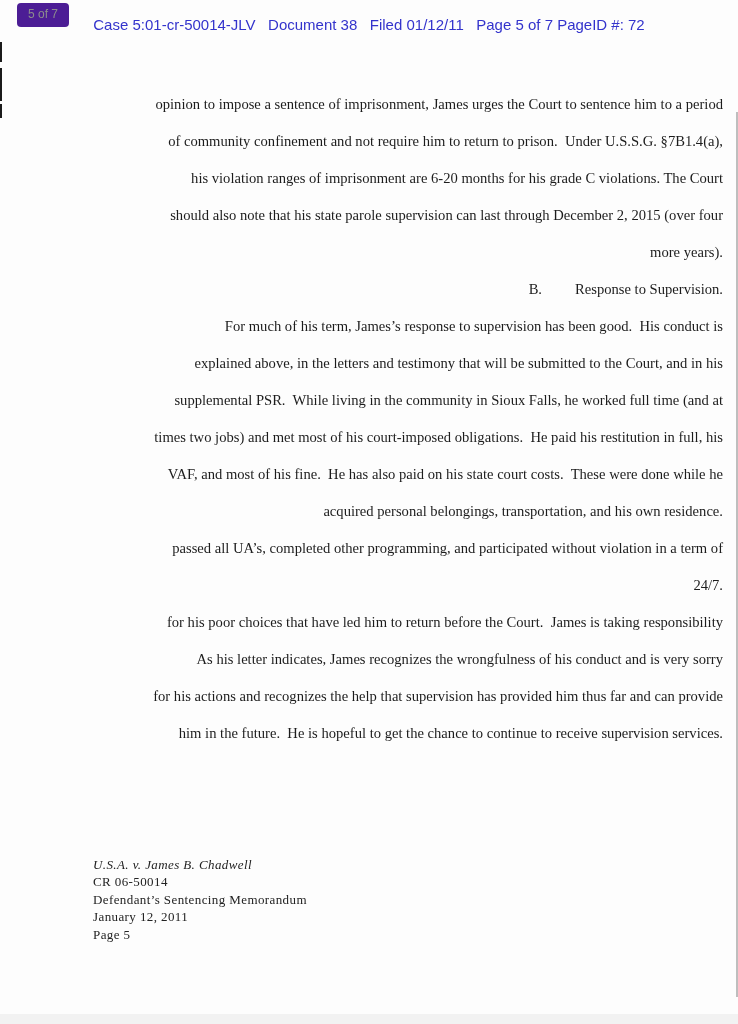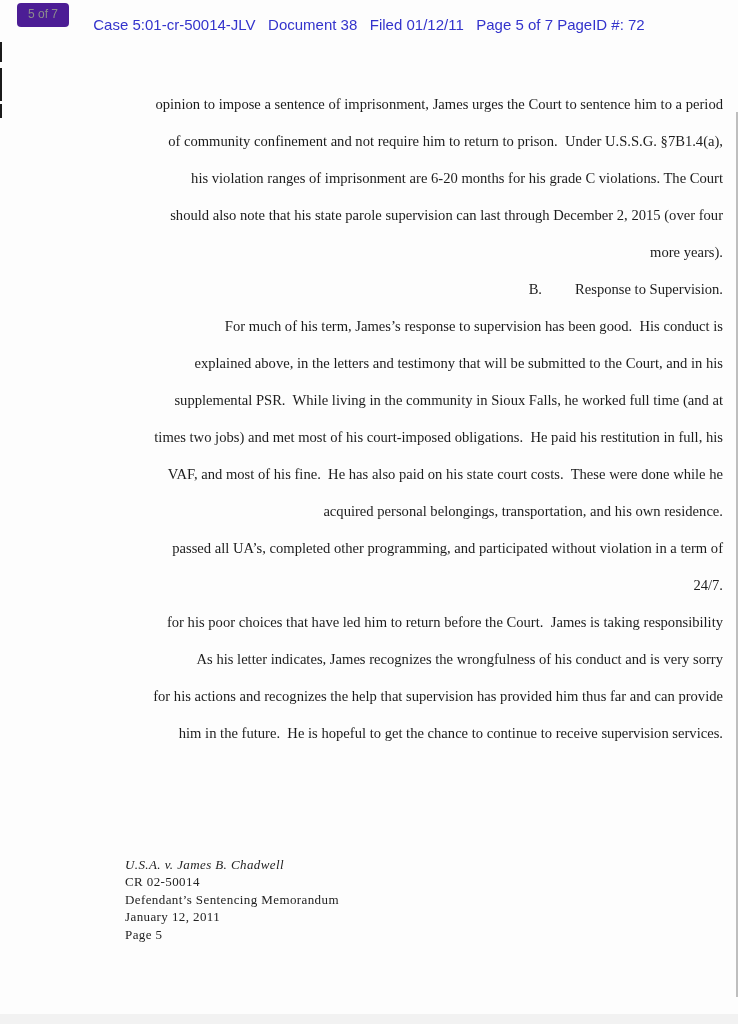--- a/index.html
+++ b/index.html
@@ -36,21 +36,21 @@
     font-size: 14.6px; color: #1c1c1c;
   }
   .doc-line { height: 37px; line-height: 37px; white-space: pre; text-align: right; }
   .doc-line.indent { text-indent: 47px; }
   .h-title { margin-left: 33px; }
 
   
   .footer {
     position: absolute; top: 856px; left: 93px;
     font-size: 13px; line-height: 17.4px;
-    color: #222; letter-spacing: 0.4px; margin-left: 32px;
+    color: #222; letter-spacing: 0.4px;
   }
   .footer .caption { font-style: italic; }
 
   
   .edge-mark { position: absolute; left: 0; width: 2px; background: #1b1b1b; }
   .edge-mark.m1 { top: 42px; height: 20px; }
   .edge-mark.m2 { top: 68px; height: 33px; }
   .edge-mark.m3 { top: 104px; height: 14px; }
   .right-edge-line {
     position: absolute; right: 0; top: 112px;
@@ -85,21 +85,21 @@
     <div class="doc-line">passed all UA’s, completed other programming, and participated without violation in a term of</div>
     <div class="doc-line">24/7.</div>
     <div class="doc-line">for his poor choices that have led him to return before the Court.  James is taking responsibility</div>
     <div class="doc-line indent">As his letter indicates, James recognizes the wrongfulness of his conduct and is very sorry</div>
     <div class="doc-line">for his actions and recognizes the help that supervision has provided him thus far and can provide</div>
     <div class="doc-line">him in the future.  He is hopeful to get the chance to continue to receive supervision services.</div>
   </div>
 
 <div class="footer">
   <div class="caption">U.S.A. v. James B. Chadwell</div>
-  <div>CR 02-50014</div>
+  <div>CR 06-50014</div>
   <div>Defendant’s Sentencing Memorandum</div>
   <div>January 12, 2011</div>
   <div>Page 5</div>
 </div>
 
 <div class="edge-mark m1"></div>
 <div class="edge-mark m2"></div>
 <div class="edge-mark m3"></div>
 <div class="right-edge-line"></div>
 <div class="bottom-strip"></div>

